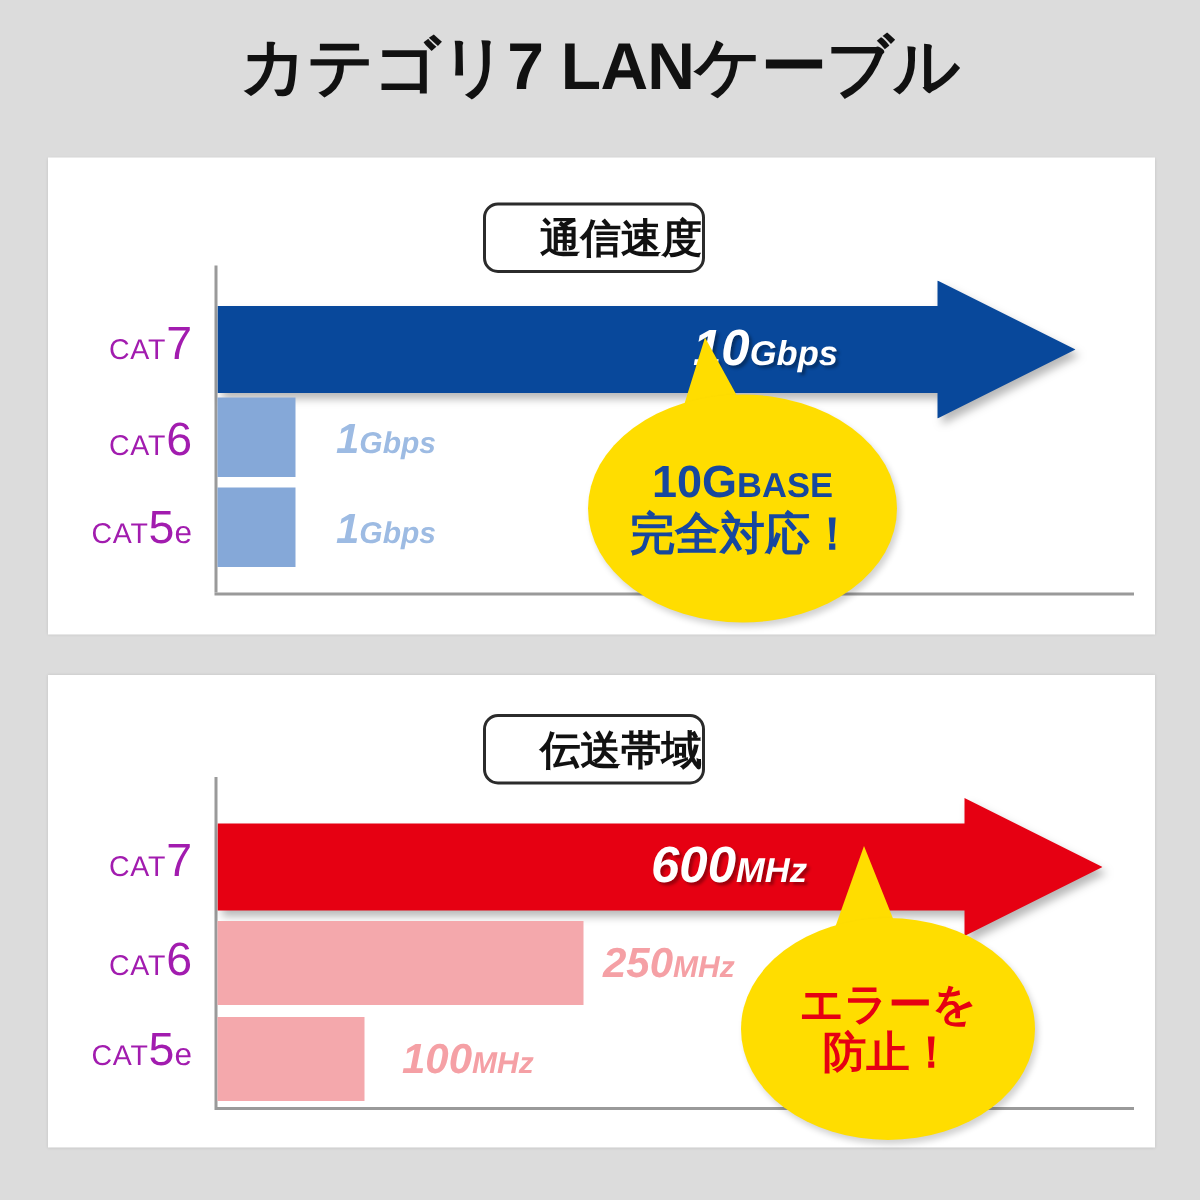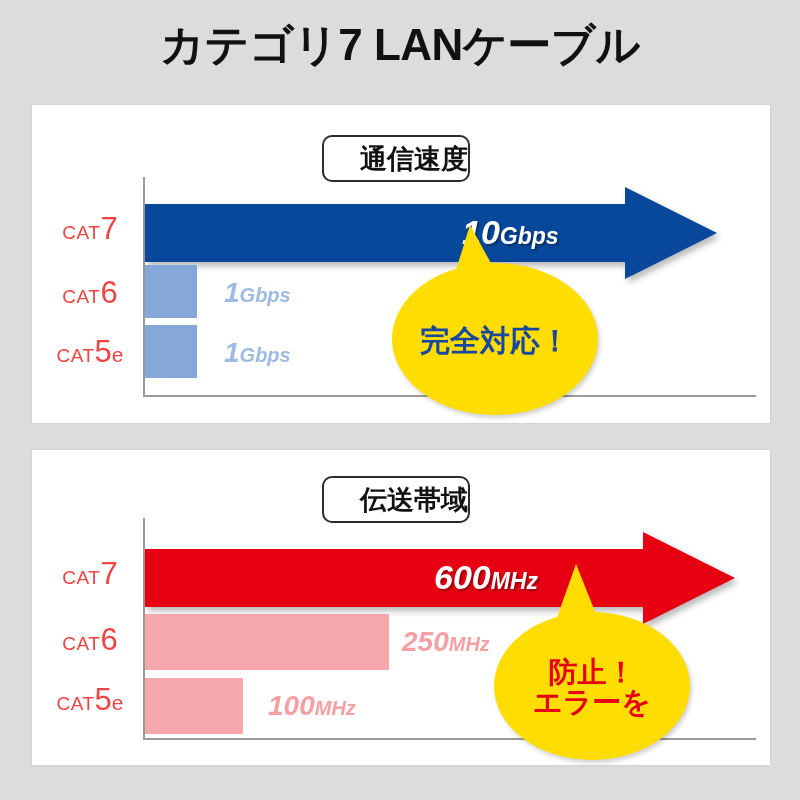--- a/index.html
+++ b/index.html
@@ -77,24 +77,24 @@
   .axis-x {
     position: absolute;
     left: 111px;
     height: 2px;
     background: #9a9a9a;
   }
 
   
   .cat-label {
     position: absolute;
-    right: 0;
+    right: 12px;
     width: 100px;
-    text-align: center;
-    color: #ef4444;
+    text-align: right;
+    color: #a21caf;
     font-weight: normal;
     white-space: nowrap;
     line-height: 1;
   }
   .cat-label .cat-word {
     font-size: 19px;
     letter-spacing: 0.5px;
     vertical-align: baseline;
   }
   .cat-label .cat-num {
@@ -230,20 +230,23 @@
     <div class="bar bar-small-blue" style="top:220px; width:52px; height:53px;"></div>
     <div class="val-label val-blue" style="top:234px; left:192px;">
       <span class="big">1</span><span class="unit">Gbps</span>
     </div>
 
     <div class="callout" style="top:120px; left:360px; width:210px; height:190px;">
       <svg style="position:absolute; top:0px; left:50px; overflow:visible;" width="80" height="80" viewBox="0 0 80 80">
         <path d="M28 0 L62 62 L10 58 Z" fill="#ffdd00"></path>
       </svg>
       <div class="bubble" style="top:38px; left:0px; width:206px; height:152px;">
+        <div class="callout-line callout-navy c-l1">
+          <span>10G</span><span class="sm">BASE</span>
+        </div>
         <div class="callout-line callout-navy c-l2">完全対応！</div>
       </div>
     </div>
 
   </div>
 </div>
 
 <div class="card" id="card-bandwidth">
   <div class="chart-area">
 
@@ -287,19 +290,19 @@
     <div class="bar bar-small-red" style="top:228px; width:98px; height:56px;"></div>
     <div class="val-label val-red" style="top:242px; left:236px;">
       <span class="big">100</span><span class="unit">MHz</span>
     </div>
 
     <div class="callout" style="top:120px; left:462px; width:200px; height:190px;">
       <svg style="position:absolute; top:-6px; left:52px; overflow:visible;" width="80" height="86" viewBox="0 0 80 86">
         <path d="M30 0 L58 70 L8 62 Z" fill="#ffdd00"></path>
       </svg>
       <div class="bubble" style="top:42px; left:0px; width:196px; height:148px;">
+        <div class="callout-line callout-red cr-l1">エラーを</div>
         <div class="callout-line callout-red cr-l2">防止！</div>
-        <div class="callout-line callout-red cr-l1">エラーを</div>
       </div>
     </div>
 
   </div>
 </div>
 
 </body></html>

